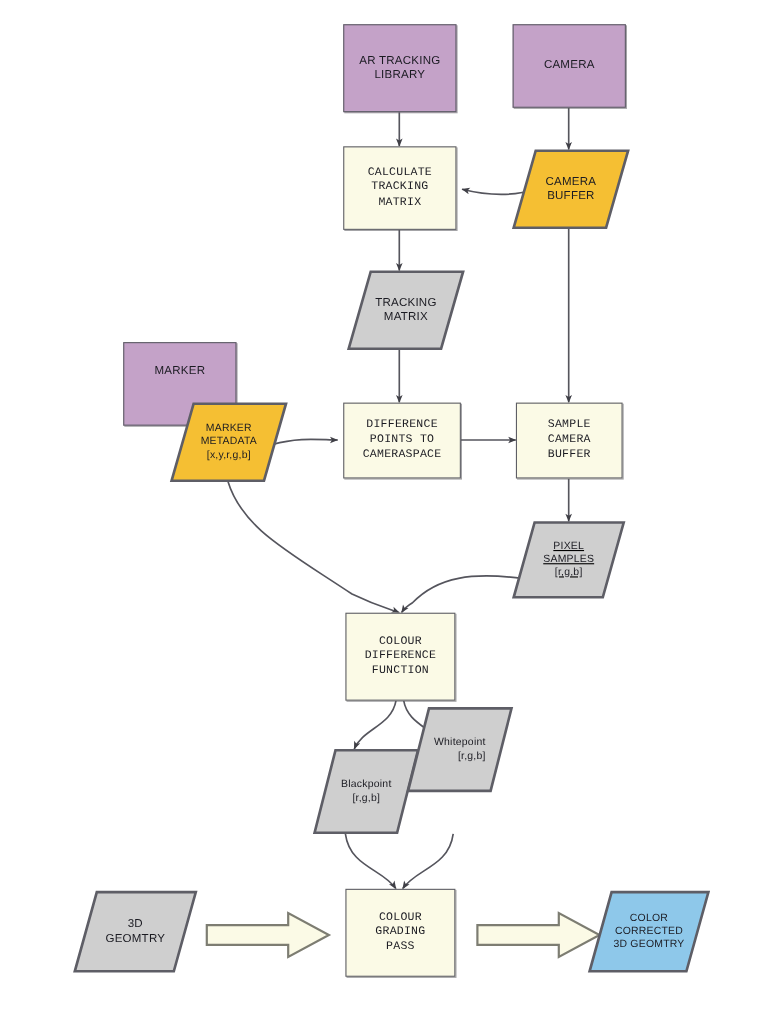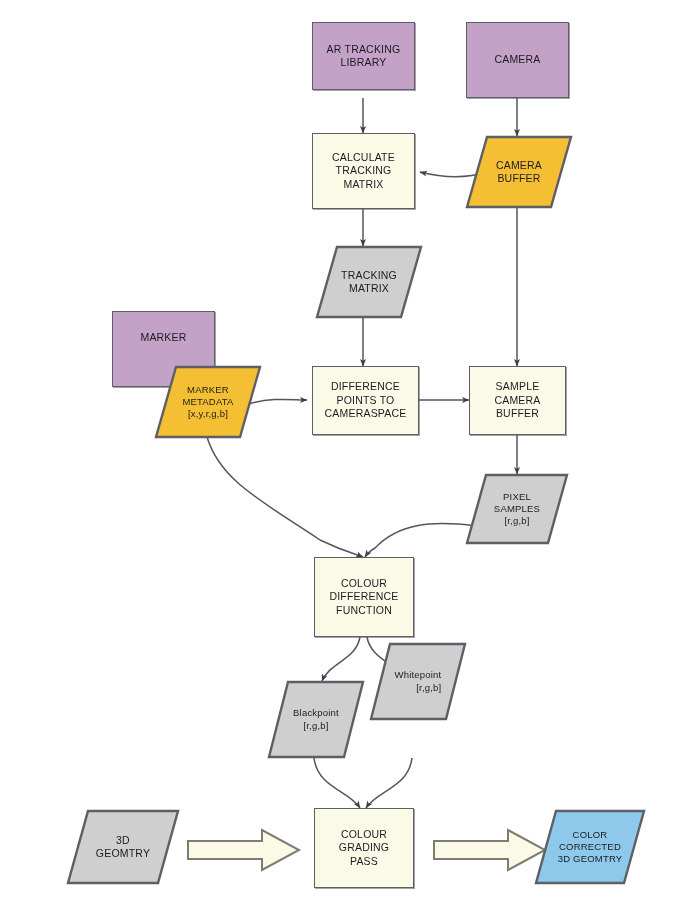--- a/index.html
+++ b/index.html
@@ -7,21 +7,21 @@
   #stage{position:relative;width:688px;height:918px;background:#ffffff;overflow:hidden;}
   #edges{position:absolute;left:0;top:0;width:688px;height:918px;pointer-events:none;}
   .node{position:absolute;box-sizing:border-box;display:flex;align-items:center;justify-content:center;text-align:center;}
   .node .lbl{
     position:relative;z-index:3;line-height:1.28;color:#1b1b22;
     letter-spacing:.2px;white-space:pre-line;padding:0 4px;
   }
   
   .rect{border:1.6px solid #5e5e66;box-shadow:1px 1px 0 rgba(90,90,95,.55);}
   .rect.purple{background:#c4a2c8;}
-  .rect.cream{background:#fbfae6;}
+  .rect.cream{background:#fbfae6;font-family:Liberation Mono, monospace;}
   
   .para{background:transparent;border:0;}
   .para svg{position:absolute;left:0;top:0;width:100%;height:100%;z-index:1;overflow:visible;}
   
   .blockarrow{position:absolute;}
   .blockarrow svg{width:100%;height:100%;overflow:visible;}
   .t10{font-size:10.5px;}
   .t95{font-size:9.5px;}
 </style>
 </head>
@@ -62,21 +62,21 @@
       <path d="M360,637 C356,660 330,662 322,681"></path>
 
       <path d="M367,637 C371,660 397,662 404,681"></path>
 
       <path d="M314,758 C318,788 348,790 360,808"></path>
 
       <path d="M412,758 C408,788 378,790 366,808"></path>
     </g>
   </svg>
 
-  <div class="node rect purple" style="left:312px;top:22px;width:103px;height:68px;">
+  <div class="node rect purple" style="left:312px;top:22px;width:103px;height:80px;">
     <span class="lbl t10">AR TRACKING
 LIBRARY</span>
   </div>
 
   <div class="node rect purple" style="left:466px;top:22px;width:103px;height:76px;">
     <span class="lbl t10">CAMERA</span>
   </div>
 
   <div class="node rect cream" style="left:312px;top:133px;width:103px;height:76px;">
     <span class="lbl t10">CALCULATE
@@ -118,36 +118,36 @@
 POINTS TO
 CAMERASPACE</span>
   </div>
 
   <div class="node rect cream" style="left:469px;top:366px;width:97px;height:69px;">
     <span class="lbl t10">SAMPLE
 CAMERA
 BUFFER</span>
   </div>
 
-  <div class="node para" style="left:466px;top:474px;width:102px;height:70px;">
+  <div class="node para" style="left:466px;top:474px;width:102px;height:70px;text-decoration:underline;">
     <svg viewBox="0 0 102 70" preserveAspectRatio="none">
       <polygon points="20,1 101,1 82,69 1,69" fill="#cfcfcf" stroke="#5e5e66" stroke-width="2.4"></polygon>
     </svg>
     <span class="lbl t95">PIXEL
 SAMPLES
 [r,g,b]</span>
   </div>
 
   <div class="node rect cream" style="left:314px;top:557px;width:100px;height:80px;">
     <span class="lbl t10">COLOUR
 DIFFERENCE
 FUNCTION</span>
   </div>
 
-  <div class="node para" style="left:268px;top:681px;width:96px;height:77px;">
+  <div class="node para" style="left:285px;top:681px;width:96px;height:77px;">
     <svg viewBox="0 0 96 77" preserveAspectRatio="none">
       <polygon points="20,1 95,1 76,76 1,76" fill="#cfcfcf" stroke="#5e5e66" stroke-width="2.4"></polygon>
     </svg>
     <span class="lbl t95">Blackpoint
 [r,g,b]</span>
   </div>
 
   <div class="node para" style="left:370px;top:643px;width:96px;height:77px;text-align:right;">
     <svg viewBox="0 0 96 77" preserveAspectRatio="none">
       <polygon points="20,1 95,1 76,76 1,76" fill="#cfcfcf" stroke="#5e5e66" stroke-width="2.4"></polygon>

